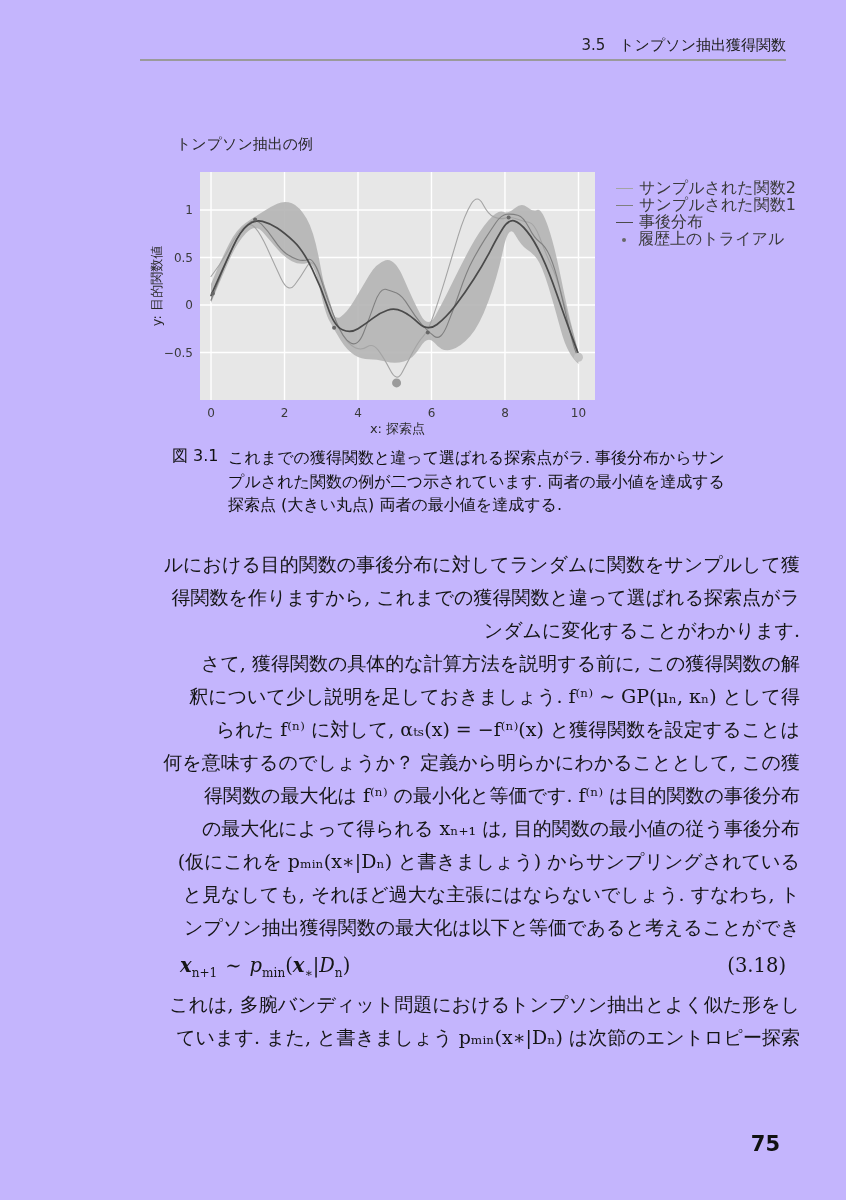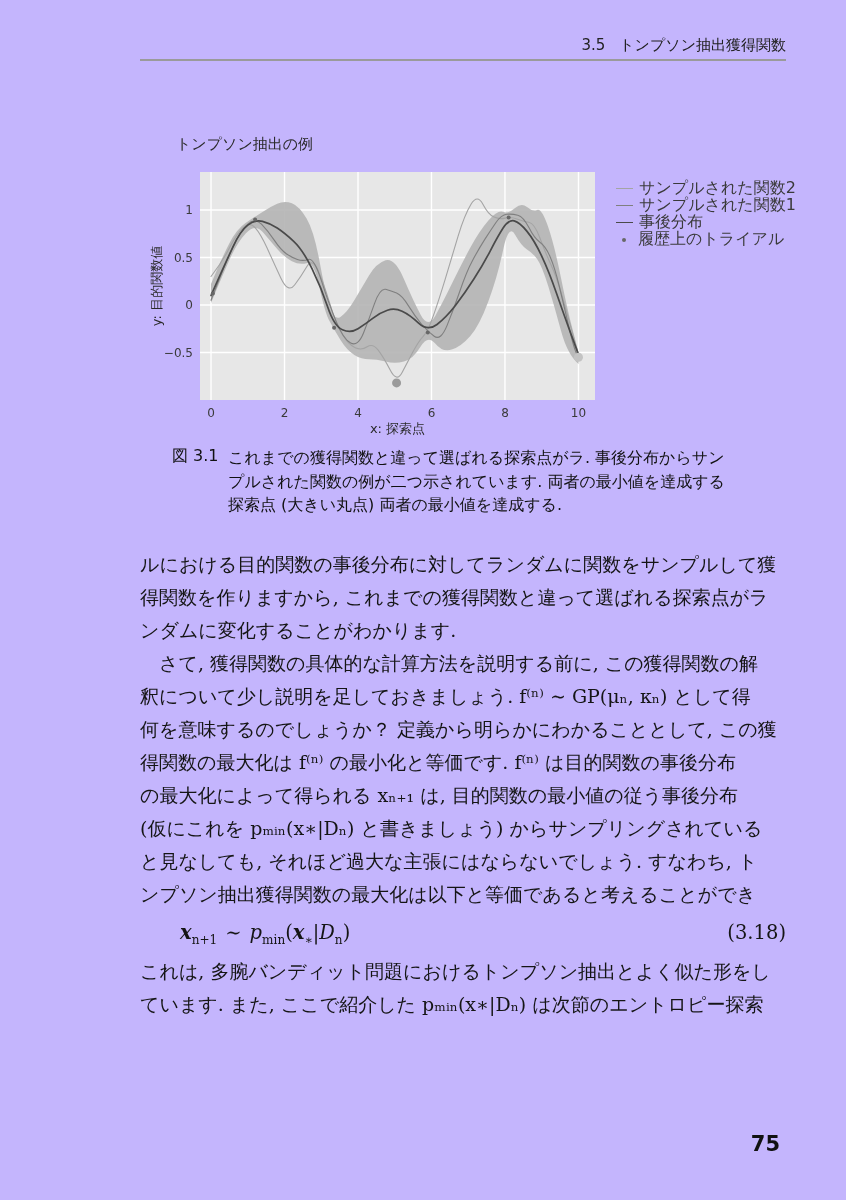--- a/index.html
+++ b/index.html
@@ -31,21 +31,21 @@
   .lg-dot{display:inline-block;width:4px;height:4px;border-radius:50%;background:#888;margin:0 12px 0 6px;}
   
   .caption{
     position:absolute;top:446px;left:172px;width:560px;display:flex;
     font-family:"DejaVu Sans","Liberation Sans",sans-serif;font-size:16px;color:#111;
   }
   .caption-label{flex:0 0 56px;white-space:nowrap;}
   .caption-lines{line-height:23.5px;white-space:nowrap;}
   
   .body-text{position:absolute;top:548px;left:140px;width:660px;font-size:19px;color:#151515;}
-  .body-line{height:33px;line-height:33px;white-space:nowrap;}
+  .body-line{height:33px;line-height:33px;white-space:nowrap;text-align:right;}
   .equation-row{position:relative;height:36px;line-height:40px;margin:2px 0 6px 0;padding-left:40px;font-size:19.5px;}
   .eq-number{position:absolute;right:14px;top:0;}
   .eq-math i{font-style:italic;}
   .eq-math .bi{font-weight:bold;font-style:italic;}
   .eq-math sub{font-size:62%;}
   .eq-math .rel{margin:0 8px;}
   
   .page-number{
     position:absolute;top:1132px;right:66px;
     font-family:"DejaVu Sans","Liberation Sans",sans-serif;font-size:21px;font-weight:bold;color:#111;
@@ -129,31 +129,32 @@
       <div>探索点 (大きい丸点) 両者の最小値を達成する.</div>
     </div>
   </div>
 
   <div class="body-text">
     <div class="body-line">ルにおける目的関数の事後分布に対してランダムに関数をサンプルして獲</div>
     <div class="body-line">得関数を作りますから, これまでの獲得関数と違って選ばれる探索点がラ</div>
     <div class="body-line">ンダムに変化することがわかります.</div>
     <div class="body-line">　さて, 獲得関数の具体的な計算方法を説明する前に, この獲得関数の解</div>
     <div class="body-line">釈について少し説明を足しておきましょう. f⁽ⁿ⁾ ∼ GP(μₙ, κₙ) として得</div>
+    <div class="body-line">られた f⁽ⁿ⁾ に対して, αₜₛ(x) = −f⁽ⁿ⁾(x) と獲得関数を設定することは</div>
     <div class="body-line">何を意味するのでしょうか？ 定義から明らかにわかることとして, この獲</div>
     <div class="body-line">得関数の最大化は f⁽ⁿ⁾ の最小化と等価です. f⁽ⁿ⁾ は目的関数の事後分布</div>
     <div class="body-line">の最大化によって得られる xₙ₊₁ は, 目的関数の最小値の従う事後分布</div>
     <div class="body-line">(仮にこれを pₘᵢₙ(x∗|Dₙ) と書きましょう) からサンプリングされている</div>
     <div class="body-line">と見なしても, それほど過大な主張にはならないでしょう. すなわち, ト</div>
     <div class="body-line">ンプソン抽出獲得関数の最大化は以下と等価であると考えることができ</div>
 
     <div class="equation-row">
       <span class="eq-math"><i class="bi">x</i><sub>n+1</sub><span class="rel">∼</span><i>p</i><sub>min</sub><span>(</span><i class="bi">x</i><sub>∗</sub><span>|</span><i>D</i><sub>n</sub><span>)</span></span>
       <span class="eq-number">(3.18)</span>
     </div>
 
     <div class="body-line">これは, 多腕バンディット問題におけるトンプソン抽出とよく似た形をし</div>
-    <div class="body-line">ています. また, ここで紹介した pₘᵢₙ(x∗|Dₙ) は次節のエントロピー探索</div>
+    <div class="body-line">ています. また, と書きましょう pₘᵢₙ(x∗|Dₙ) は次節のエントロピー探索</div>
   </div>
 
   <div class="page-number">75</div>
 
 </div>
 
 </body></html>

